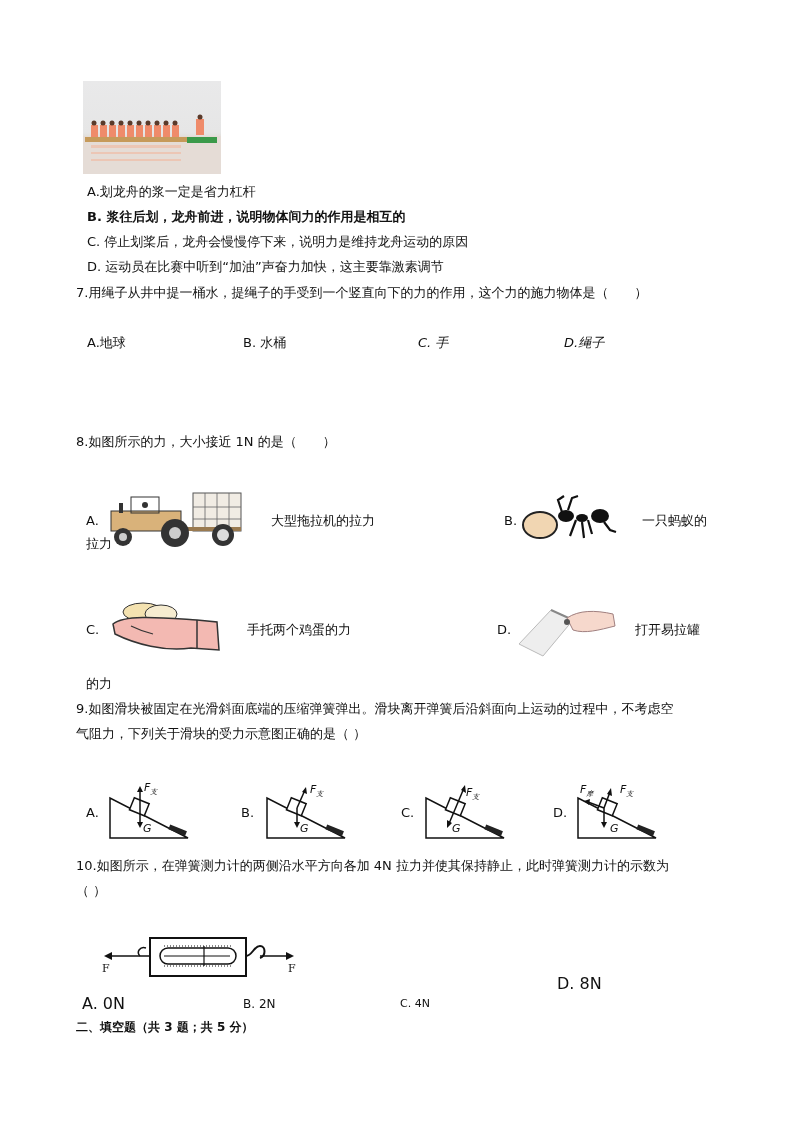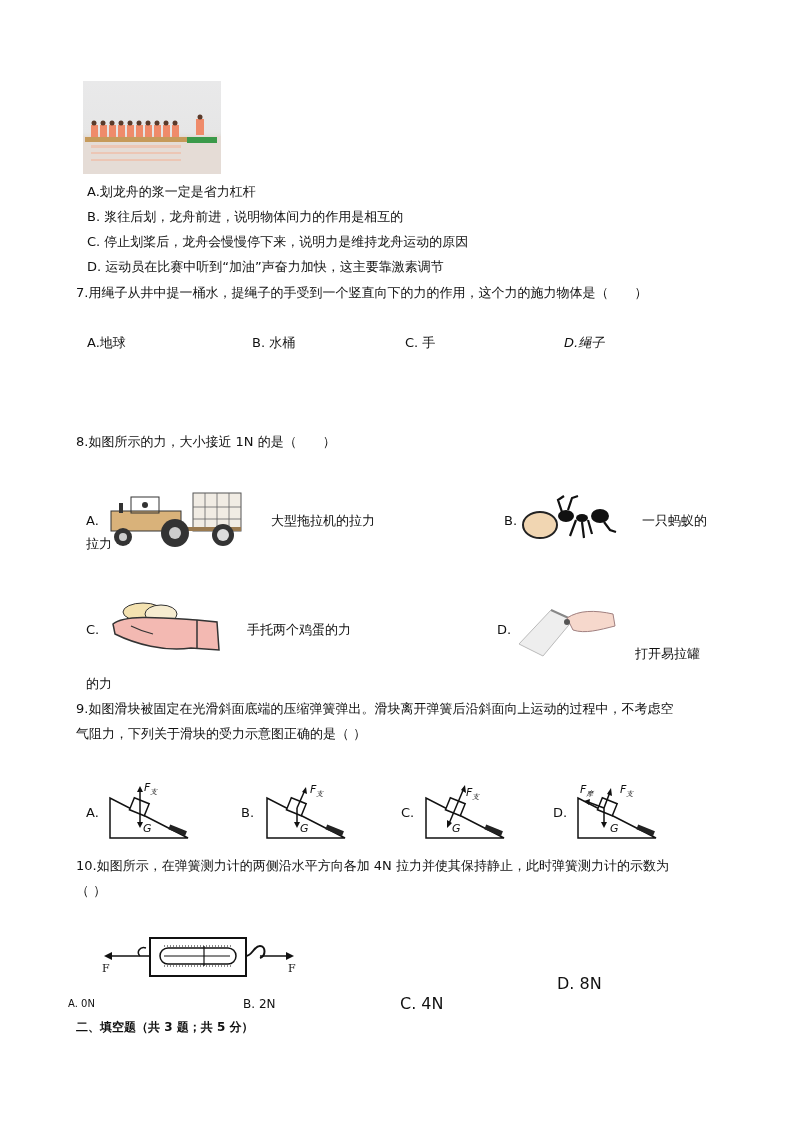--- a/index.html
+++ b/index.html
@@ -50,38 +50,38 @@
       <rect x="8" y="64" width="90" height="3"></rect>
         <rect x="8" y="71" width="90" height="2"></rect>
         <rect x="8" y="78" width="90" height="2"></rect>
     </g>
   </svg>
 </div>
 
 <div class="txt" style="left:87px;top:184px;">
   <span>A.</span><span>划龙舟的浆一定是省力杠杆</span>
 </div>
-<div class="txt" style="left:87px;top:209px;">
+<div class="txt" style="left:87px;top:209px;font-weight:bold;">
   <span>B.</span>&nbsp;<span>浆往后划，龙舟前进，说明物体间力的作用是相互的</span>
 </div>
 <div class="txt" style="left:87px;top:234px;">
   <span>C.</span>&nbsp;<span>停止划桨后，龙舟会慢慢停下来，说明力是维持龙舟运动的原因</span>
 </div>
 <div class="txt" style="left:87px;top:259px;">
   <span>D.</span>&nbsp;<span>运动员在比赛中听到“加油”声奋力加快，这主要靠激素调节</span>
 </div>
 
 <div class="txt" style="left:76px;top:285px;text-align:center;">7.用绳子从井中提一桶水，提绳子的手受到一个竖直向下的力的作用，这个力的施力物体是（　　）</div>
 <div class="txt" style="left:87px;top:335px;">
   <span>A.</span><span>地球</span>
 </div>
-<div class="txt" style="left:252px;top:335px;">
+<div class="txt" style="left:243px;top:335px;">
   <span>B.</span>&nbsp;<span>水桶</span>
 </div>
-<div class="txt" style="left:405px;top:335px;">
+<div class="txt" style="left:418px;top:335px;font-style:italic;">
   <span>C.</span>&nbsp;<span>手</span>
 </div>
 <div class="txt" style="left:564px;top:335px;font-style:italic;">
   <span>D.</span><span>绳子</span>
 </div>
 
 <div class="txt" style="left:76px;top:434px;">8.如图所示的力，大小接近 1N 的是（　　）</div>
 
 <div class="txt" style="left:86px;top:513px;">A.</div>
 <div class="abs" style="left:105px;top:487px;">
@@ -130,21 +130,21 @@
 
 <div class="txt" style="left:497px;top:622px;">D.</div>
 <div class="abs" style="left:515px;top:604px;">
   <svg width="106" height="56" viewBox="0 0 106 56">
     <path d="M4 40 L36 6 L58 16 L28 52 Z" fill="#eeeeee" stroke="#bbb"></path>
     <path d="M36 6 L58 16" stroke="#888" stroke-width="2"></path>
     <path d="M52 14 C64 6, 80 6, 98 10 L100 22 C84 26, 70 30, 58 26 Z" fill="#f6d8cc" stroke="#a08080"></path>
     <circle cx="52" cy="18" r="3" fill="#555"></circle>
   </svg>
 </div>
-<div class="txt" style="left:635px;top:622px;margin-top:24px;">打开易拉罐</div>
+<div class="txt" style="left:635px;top:622px;">打开易拉罐</div>
 <div class="txt" style="left:86px;top:676px;">的力</div>
 
 <div class="txt" style="left:76px;top:701px;">9.如图滑块被固定在光滑斜面底端的压缩弹簧弹出。滑块离开弹簧后沿斜面向上运动的过程中，不考虑空</div>
 <div class="txt" style="left:76px;top:726px;">气阻力，下列关于滑块的受力示意图正确的是（ ）</div>
 
 <div class="txt" style="left:86px;top:805px;">A.</div>
 <div class="abs" style="left:108px;top:782px;">
   <svg width="85" height="58" viewBox="0 0 85 58">
     <path d="M2 16 L2 56 L80 56 Z" fill="none" stroke="#111" stroke-width="1.5"></path>
     <g transform="rotate(22 30 28)">
@@ -232,26 +232,26 @@
     <line x1="104" y1="12" x2="104" y2="32" stroke="#111" stroke-width="1.2"></line>
     <path d="M64 12 H132 M64 32 H132" stroke="#111" stroke-width="1" stroke-dasharray="1,2"></path>
     <path d="M146 22 C152 22, 154 12, 160 12 C166 12, 166 22, 160 24" stroke="#111" stroke-width="2" fill="none"></path>
     <line x1="160" y1="22" x2="190" y2="22" stroke="#111" stroke-width="1.5"></line>
     <path d="M194 22 L186 18 L186 26 Z" fill="#111"></path>
   </svg>
 </div>
 <div class="abs" style="left:102px;top:962px;font-family:'DejaVu Serif', serif;font-size:11px;">F</div>
 <div class="abs" style="left:288px;top:962px;font-family:'DejaVu Serif', serif;font-size:11px;">F</div>
 
-<div class="txt" style="left:68px;top:996px;font-size:10px;">
+<div class="txt" style="left:82px;top:996px;font-size:16px;">
   <span>A.</span>&nbsp;<span>0N</span>
 </div>
 <div class="txt" style="left:243px;top:996px;font-size:12px;">
   <span>B.</span>&nbsp;<span>2N</span>
 </div>
-<div class="txt" style="left:400px;top:996px;font-size:16px;">
+<div class="txt" style="left:400px;top:996px;font-size:11px;">
   <span>C.</span>&nbsp;<span>4N</span>
 </div>
 <div class="txt" style="left:557px;top:976px;font-size:16px;text-align:right;">
   <span>D.</span>&nbsp;<span>8N</span>
 </div>
 
 <div class="txt section-title" style="left:76px;top:1019px;">二、填空题（共 3 题；共 5 分）</div>
 
 </body></html>

